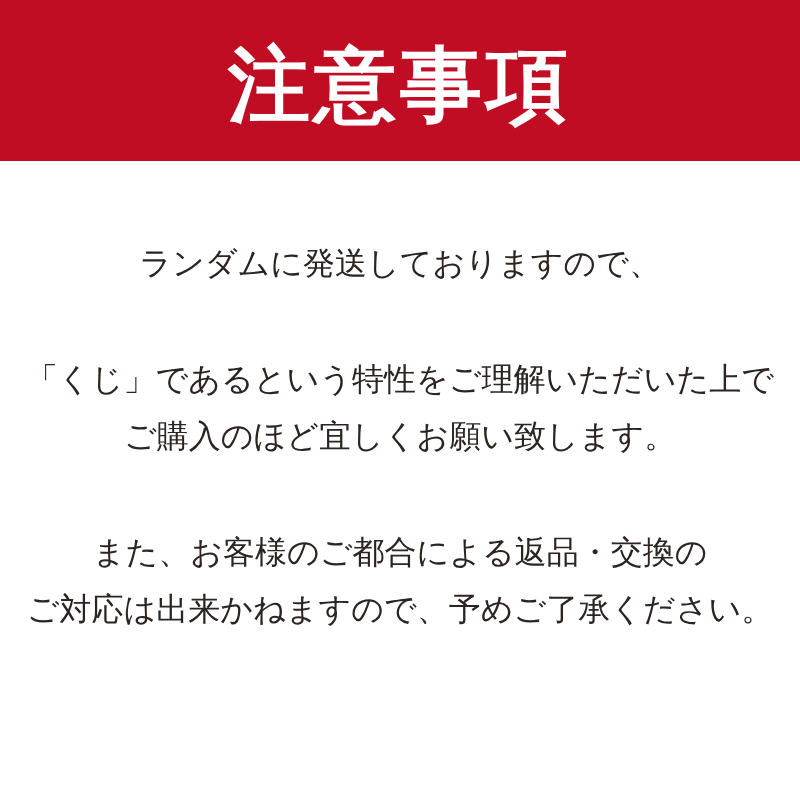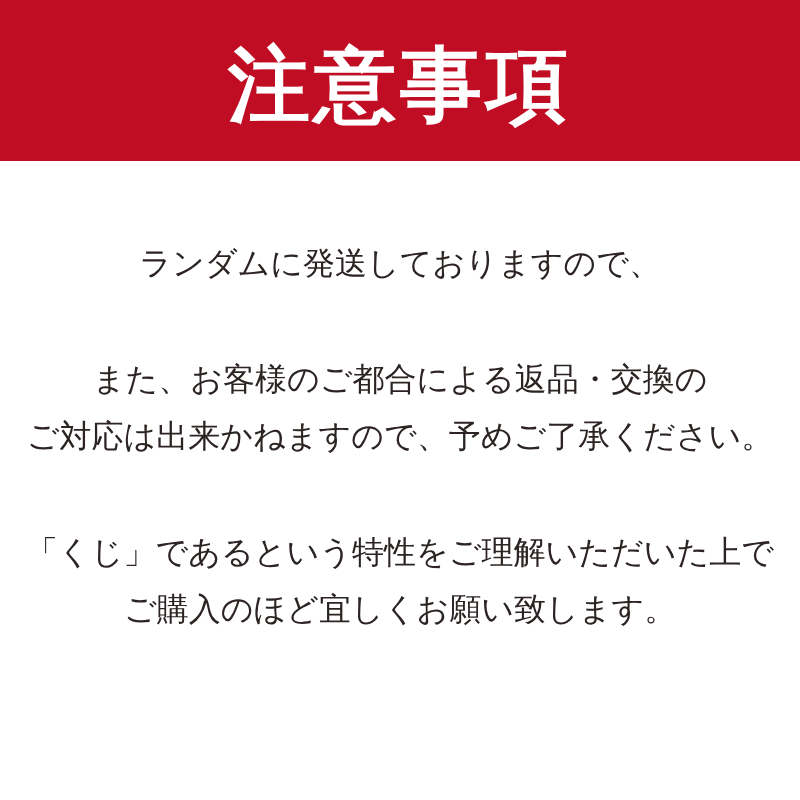--- a/index.html
+++ b/index.html
@@ -60,24 +60,24 @@
     <h1>注意事項</h1>
   </header>
 
   <main class="content">
 
     <p class="para">
       <span class="line">ランダムに発送しておりますので、</span>
     </p>
 
     <p class="para">
-      <span class="line">また、お客様のご都合による返品・交換の</span>
-      <span class="line">ご対応は出来かねますので、予めご了承ください。</span>
+      <span class="line">「くじ」であるという特性をご理解いただいた上で</span>
+      <span class="line">ご購入のほど宜しくお願い致します。</span>
     </p>
 
     <p class="para">
-      <span class="line">「くじ」であるという特性をご理解いただいた上で</span>
-      <span class="line">ご購入のほど宜しくお願い致します。</span>
+      <span class="line">また、お客様のご都合による返品・交換の</span>
+      <span class="line">ご対応は出来かねますので、予めご了承ください。</span>
     </p>
 
   </main>
 
 </div>
 
 </body></html>

